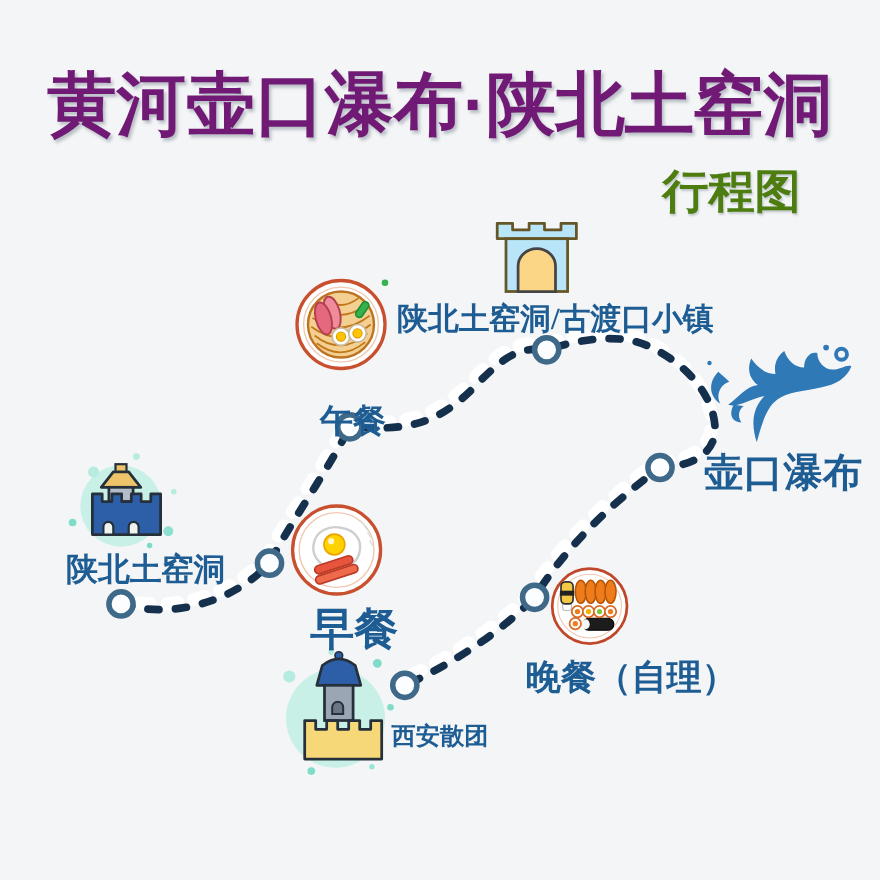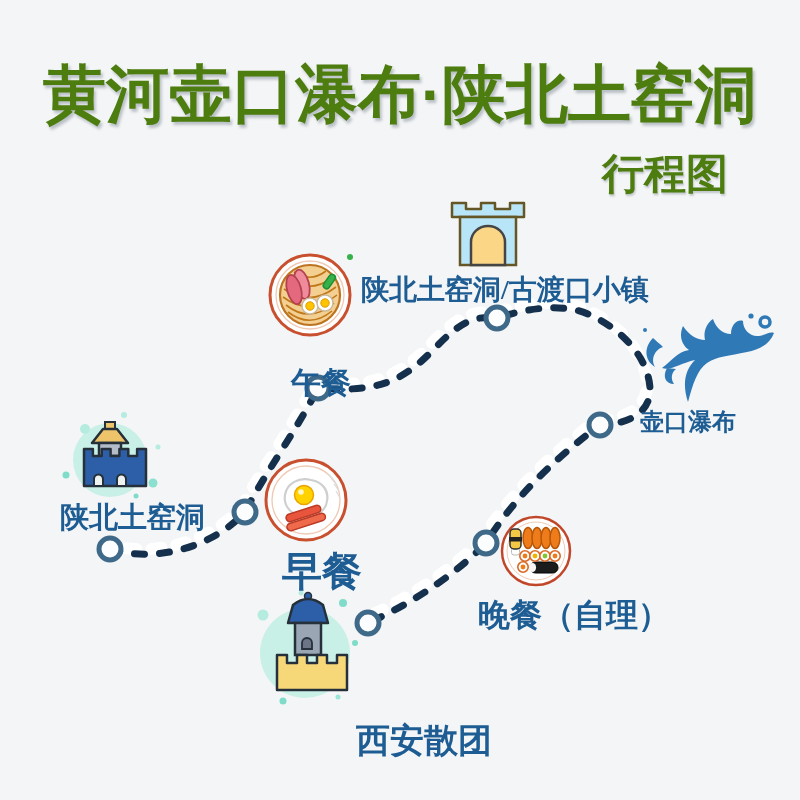--- a/index.html
+++ b/index.html
@@ -3,40 +3,40 @@
 <meta charset="utf-8">
 <style>
   html,body{margin:0;padding:0;}
   body{
     width:800px;height:800px;position:relative;overflow:hidden;
     background:#f4f5f6;
     font-family:"Liberation Sans","DejaVu Sans",sans-serif;
   }
   .hdr-title{
     position:absolute;top:52px;left:0;width:800px;text-align:center;
-    font-size:63px;font-weight:900;color:#4d7c0f;letter-spacing:0px;
+    font-size:63px;font-weight:900;color:#701a75;letter-spacing:0px;
     text-shadow:2px 3px 3px rgba(45,65,85,.30);white-space:nowrap;
   }
   .hdr-subtitle{
     position:absolute;top:146px;right:72px;text-align:right;
     font-size:42px;font-weight:900;color:#4d7c0f;
     text-shadow:1px 2px 2px rgba(45,65,85,.25);white-space:nowrap;
   }
   .route-svg{position:absolute;left:0;top:0;z-index:1;}
   .stop-icon{position:absolute;z-index:2;}
   .stop-label{
     position:absolute;z-index:3;font-weight:800;color:#1e5d93;white-space:nowrap;
   }
   .lbl-depart{left:60px;top:498px;font-size:29px;}
   .lbl-breakfast{left:282px;top:544px;font-size:40px;}
   .lbl-lunch{left:291px;top:339px;font-size:30px;margin-top:24px;}
   .lbl-cave{left:361px;top:271px;font-size:28px;font-family:Liberation Serif, serif;}
-  .lbl-hukou{left:640px;top:406px;font-size:24px;}
+  .lbl-hukou{left:640px;top:406px;font-size:36px;}
   .lbl-dinner{left:478px;top:594px;font-size:32px;}
-  .lbl-end{left:356px;top:718px;font-size:34px;}
+  .lbl-end{left:356px;top:654px;font-size:22px;}
 </style>
 </head>
 <body>
 
 <div class="hdr-title">黄河壶口瀑布·陕北土窑洞</div>
 <div class="hdr-subtitle">行程图</div>
 
 <svg class="route-svg" width="800" height="800" viewBox="0 0 800 800">
 
   <path d="M110,549 C155,563 212,548 245,512 C262,478 298,428 318,388 C370,392 398,386 432,351 C458,324 472,315 497,318 C528,308 562,303 588,314 C620,328 648,356 650,388 C651,412 630,424 600,425 C568,449 520,488 486,543 C458,572 415,602 368,623" fill="none" stroke="#ffffff" stroke-width="12" stroke-linecap="round" stroke-dasharray="10 15" stroke-dashoffset="5" transform="translate(-3,-5)" opacity="0.95"></path>

